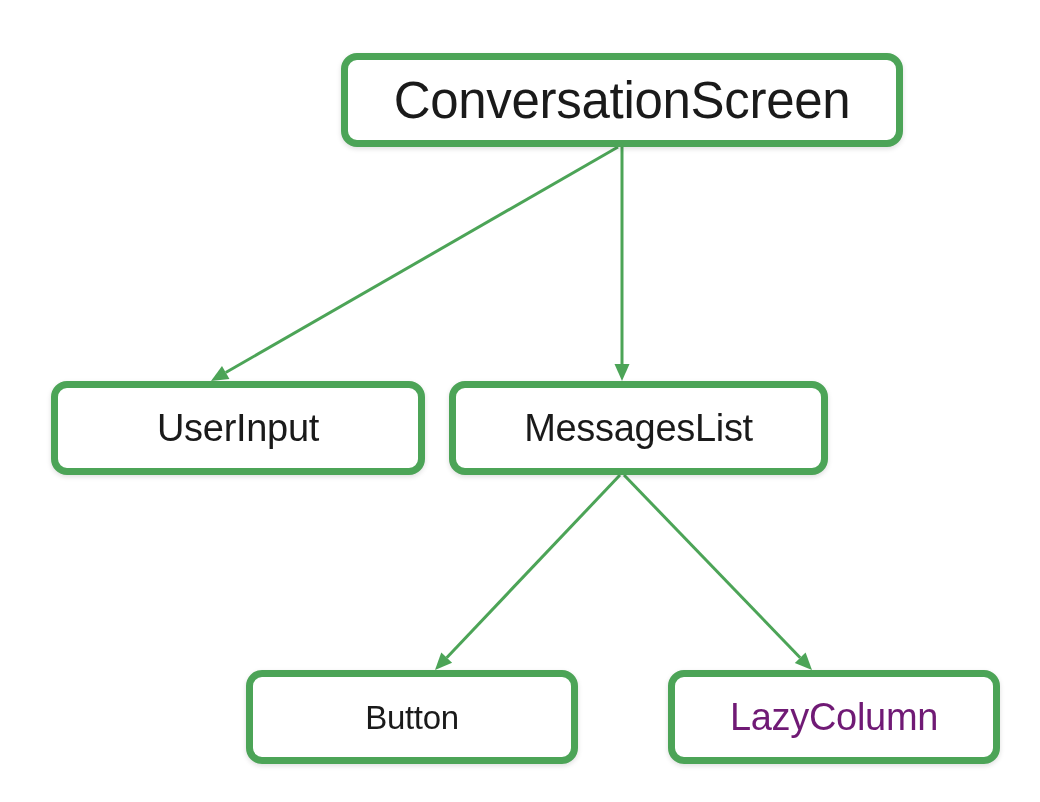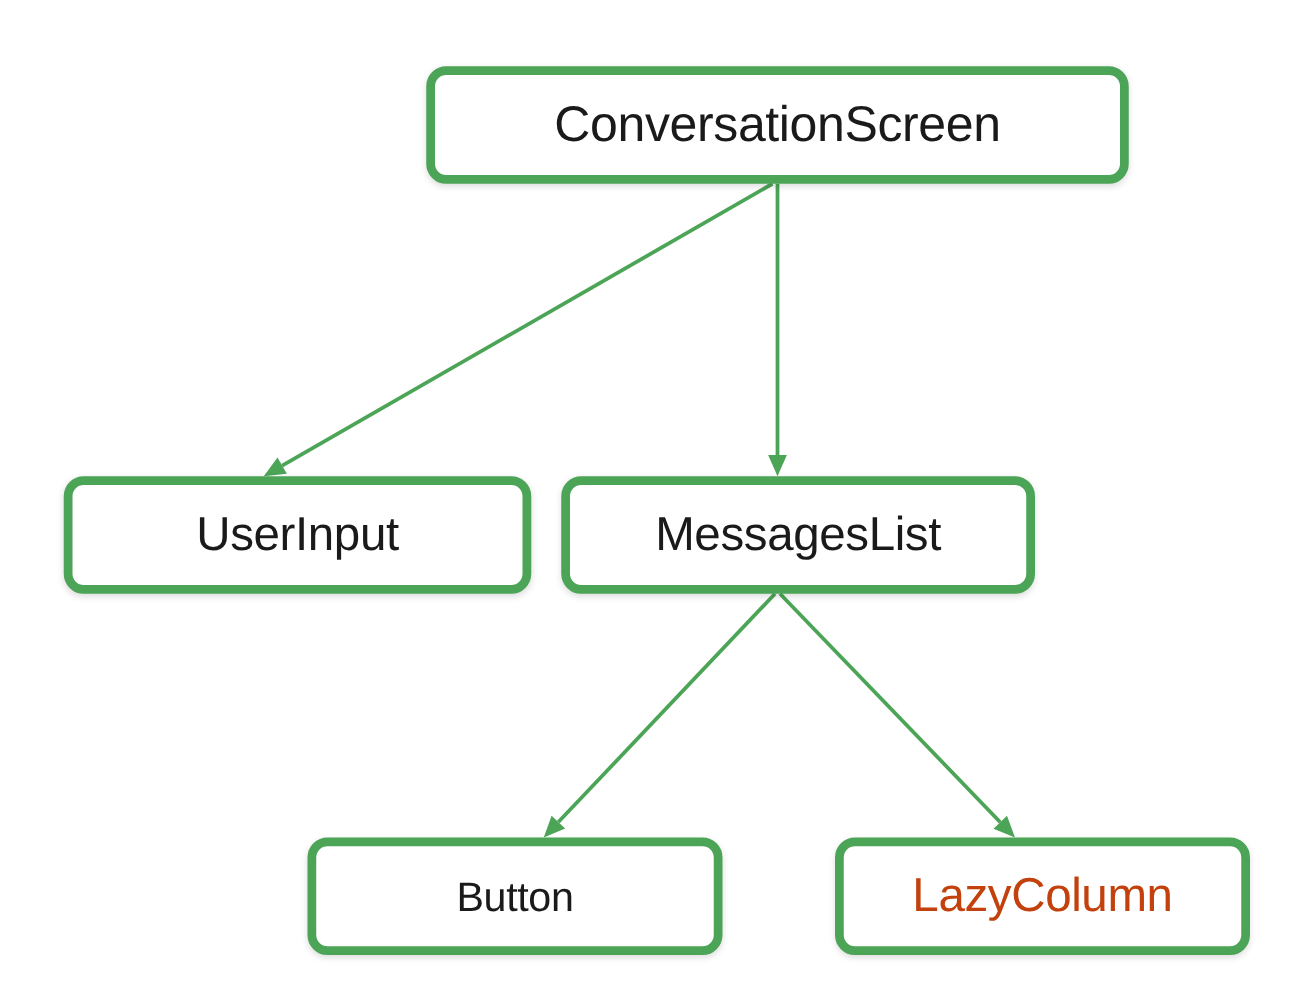--- a/index.html
+++ b/index.html
@@ -62,29 +62,29 @@
         <polygon points="435,670 441.2594496038039,652.5051638859509 452.14140508144214,662.8290703647358" fill="#4CA457"></polygon>
       </g>
       <g>
         <line x1="624" y1="475" x2="800.2008568331894" y2="657.7615270344252" stroke="#4CA457" stroke-width="3" stroke-linecap="butt"></line>
         <polygon points="812,670 794.8015305248475,662.967031372724 805.6001831415313,652.5560226961263" fill="#4CA457"></polygon>
       </g>
     </svg>
 
   <div id="nodes">
       <div class="node" style="left: 341px; top: 53px; width: 562px; height: 94px; border-width: 7px; border-color: rgb(76, 164, 87); border-radius: 16px; background: rgb(255, 255, 255); box-shadow: rgba(0, 0, 0, 0.13) 0px 2px 5px;">
-        <span class="node-label" style="color: rgb(26, 26, 26); font-size: 40px;">ConversationScreen</span>
+        <span class="node-label" style="color: rgb(26, 26, 26); font-size: 51px;">ConversationScreen</span>
       </div>
       <div class="node" style="left: 51px; top: 381px; width: 374px; height: 94px; border-width: 7px; border-color: rgb(76, 164, 87); border-radius: 16px; background: rgb(255, 255, 255); box-shadow: rgba(0, 0, 0, 0.13) 0px 2px 5px;">
         <span class="node-label" style="color: rgb(26, 26, 26); font-size: 38px;">UserInput</span>
       </div>
       <div class="node" style="left: 449px; top: 381px; width: 379px; height: 94px; border-width: 7px; border-color: rgb(76, 164, 87); border-radius: 16px; background: rgb(255, 255, 255); box-shadow: rgba(0, 0, 0, 0.13) 0px 2px 5px;">
         <span class="node-label" style="color: rgb(26, 26, 26); font-size: 38px;">MessagesList</span>
       </div>
       <div class="node" style="left: 246px; top: 670px; width: 332px; height: 94px; border-width: 7px; border-color: rgb(76, 164, 87); border-radius: 16px; background: rgb(255, 255, 255); box-shadow: rgba(0, 0, 0, 0.13) 0px 2px 5px;">
         <span class="node-label" style="color: rgb(26, 26, 26); font-size: 33px;">Button</span>
       </div>
       <div class="node" style="left: 668px; top: 670px; width: 332px; height: 94px; border-width: 7px; border-color: rgb(76, 164, 87); border-radius: 16px; background: rgb(255, 255, 255); box-shadow: rgba(0, 0, 0, 0.13) 0px 2px 5px;">
-        <span class="node-label" style="color: #c2410c; font-size: 38px;">LazyColumn</span>
+        <span class="node-label" style="color: #701a75; font-size: 38px;">LazyColumn</span>
       </div>
     </div>
 
 </div>
 
 </body></html>

